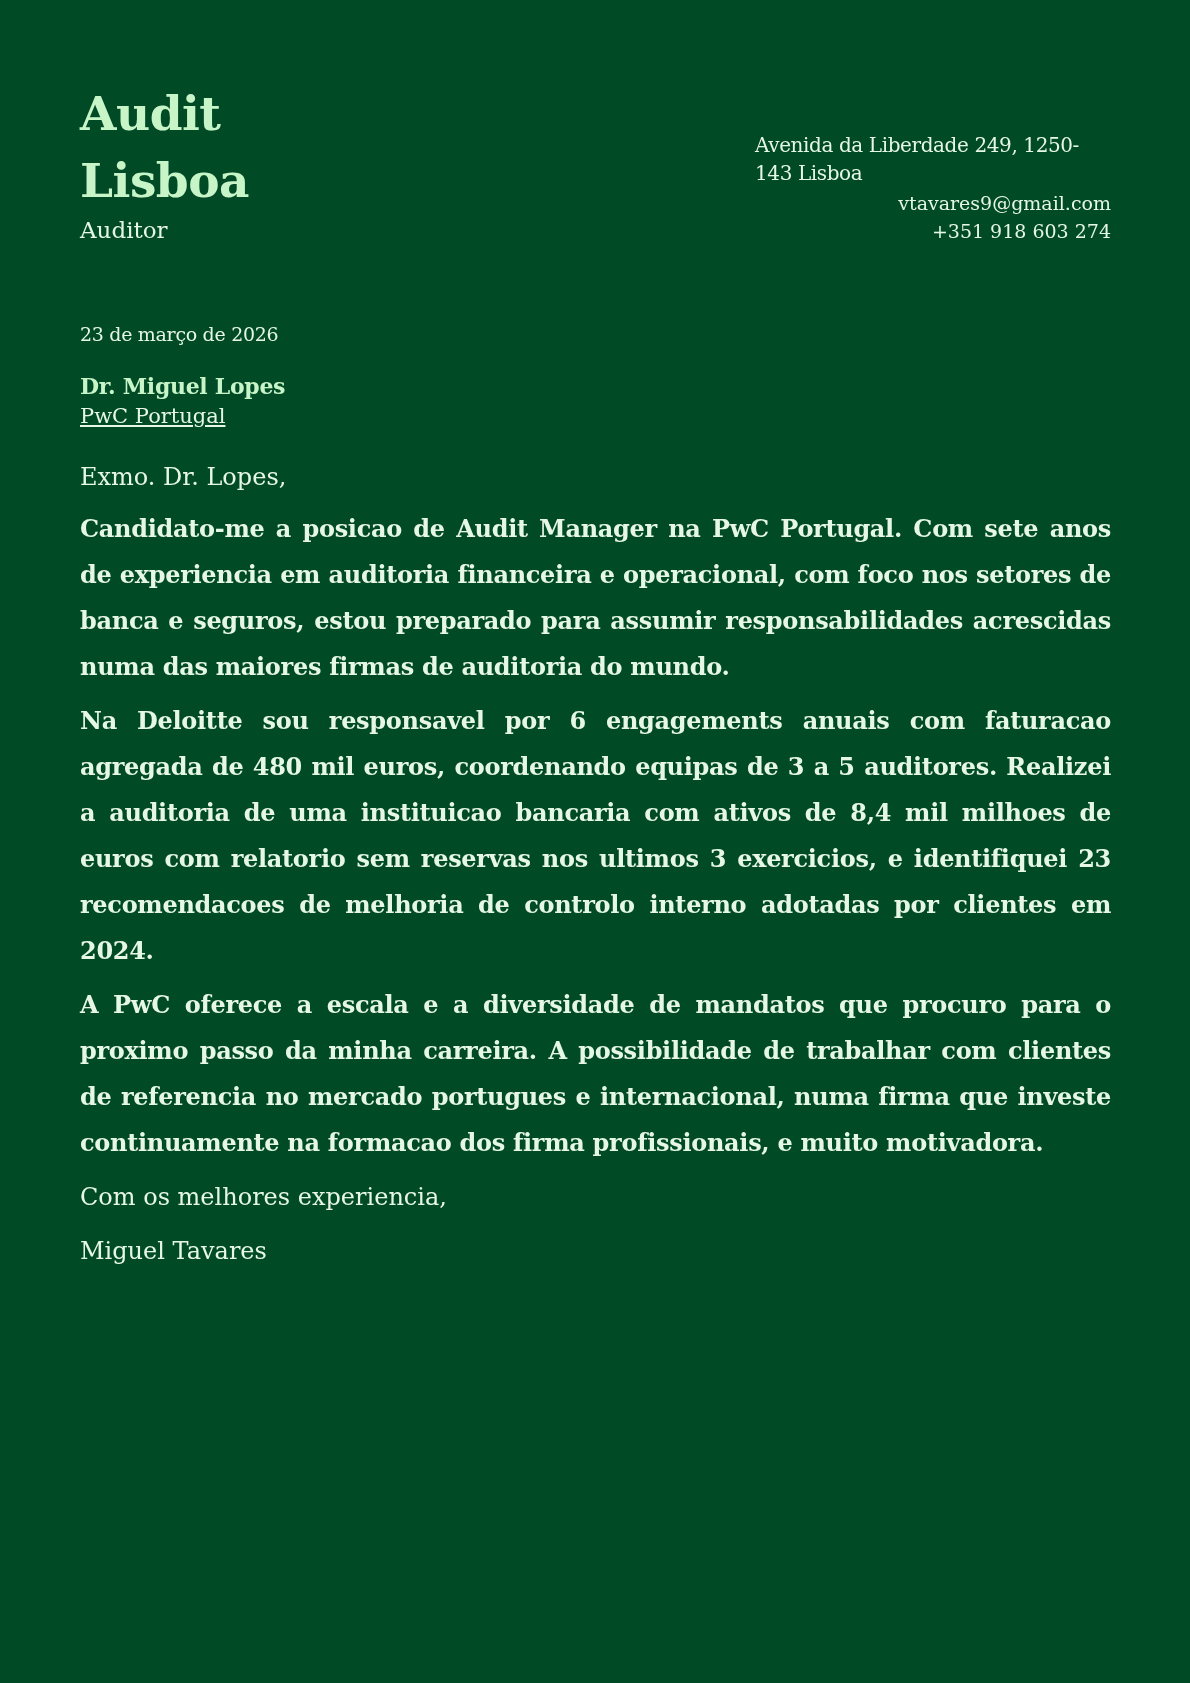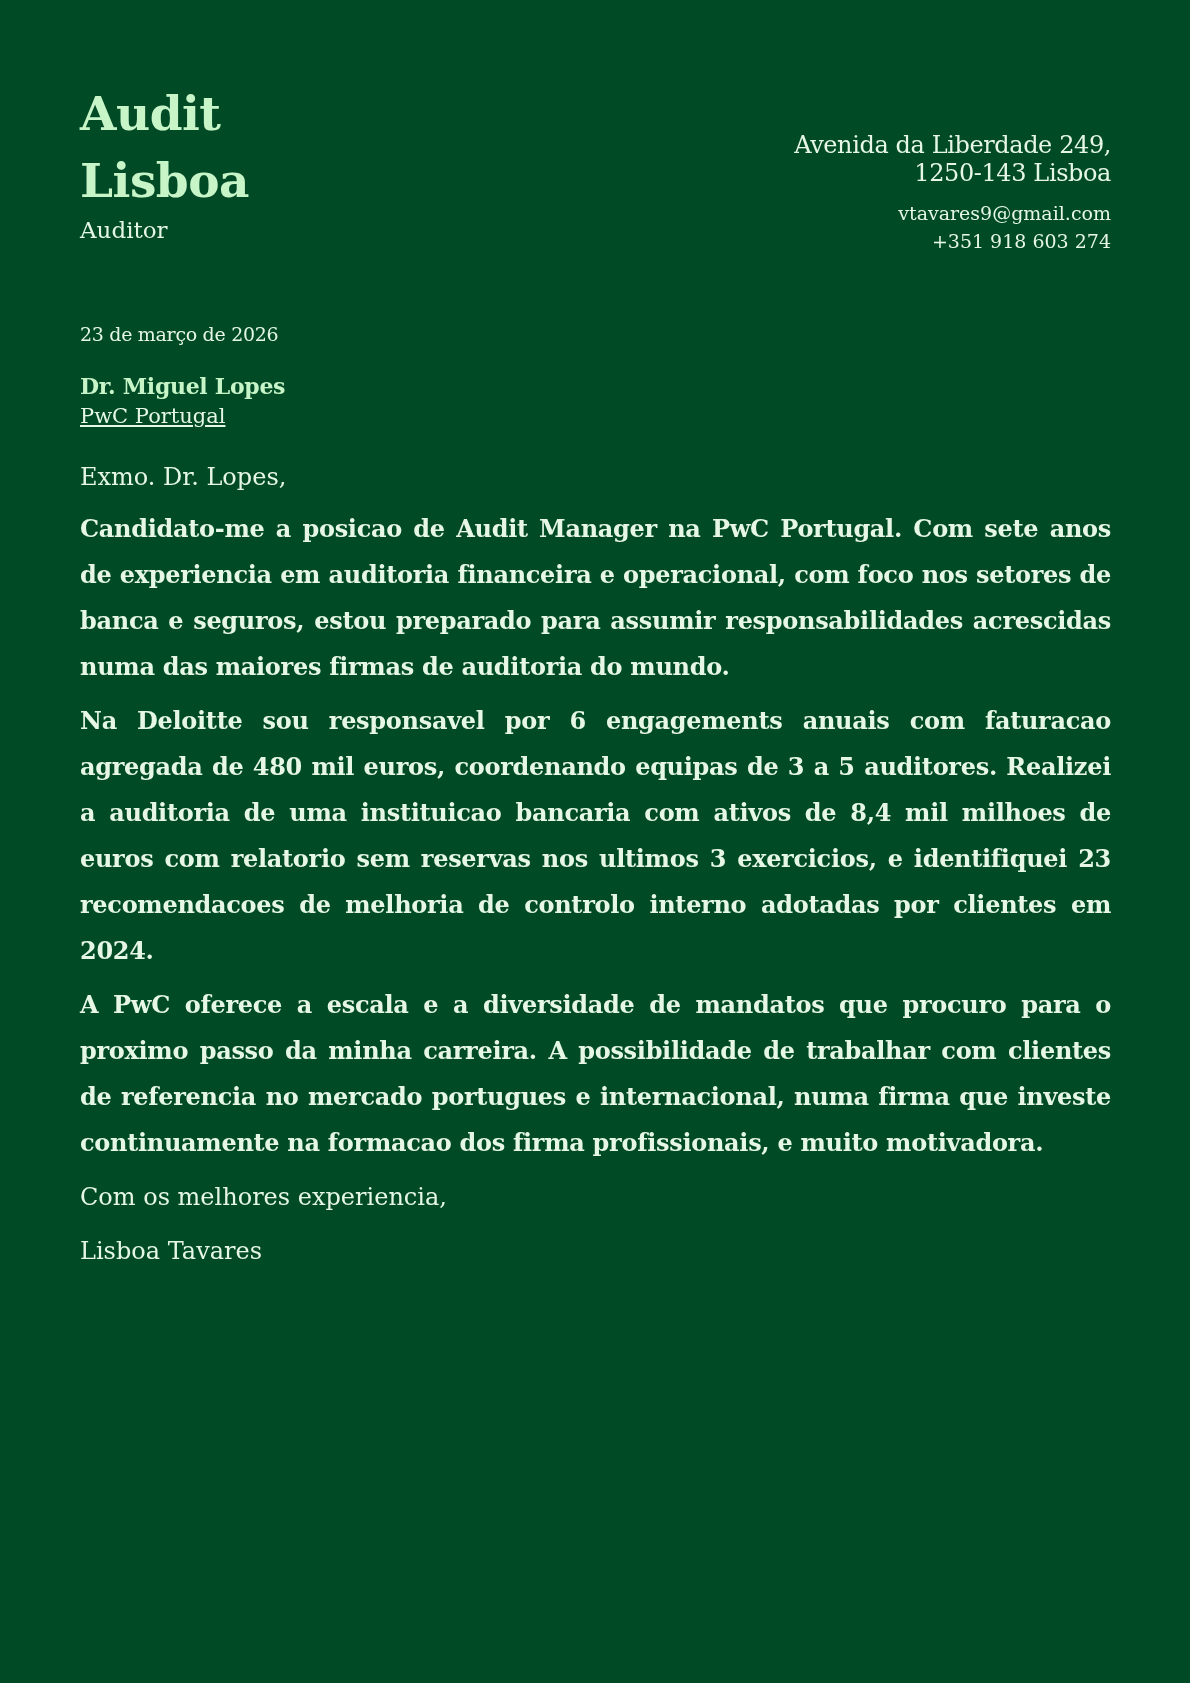--- a/index.html
+++ b/index.html
@@ -51,27 +51,27 @@
       position: absolute;
       right: 0;
       top: 131px;
       width: 380px;
       text-align: right;
       font-size: 19px;
       line-height: 28px;
       color: #e6f7e6;
     }
     .contact .address {
-      text-align: right;
+      text-align: left;
       margin-left: 24px;
-      font-size: 24px;
+      font-size: 20px;
       line-height: 28px;
       letter-spacing: -0.4px;
     }
-    .contact .email { margin-top: 12px; }
+    .contact .email { margin-top: 2px; }
     .date {
       position: absolute;
       left: 0;
       top: 320px;
       font-size: 19px;
       line-height: 28px;
       letter-spacing: -0.3px;
     }
     .recipient {
       position: absolute;
@@ -137,16 +137,16 @@
     <div class="rname">Dr. Miguel Lopes</div>
     <div class="rorg">PwC Portugal</div>
   </div>
 
   <div class="body">
     <p class="salutation">Exmo. Dr. Lopes,</p>
     <p class="para">Candidato-me a posicao de Audit Manager na PwC Portugal. Com sete anos de experiencia em auditoria financeira e operacional, com foco nos setores de banca e seguros, estou preparado para assumir responsabilidades acrescidas numa das maiores firmas de auditoria do mundo.</p>
     <p class="para">Na Deloitte sou responsavel por 6 engagements anuais com faturacao agregada de 480 mil euros, coordenando equipas de 3 a 5 auditores. Realizei a auditoria de uma instituicao bancaria com ativos de 8,4 mil milhoes de euros com relatorio sem reservas nos ultimos 3 exercicios, e identifiquei 23 recomendacoes de melhoria de controlo interno adotadas por clientes em 2024.</p>
     <p class="para">A PwC oferece a escala e a diversidade de mandatos que procuro para o proximo passo da minha carreira. A possibilidade de trabalhar com clientes de referencia no mercado portugues e internacional, numa firma que investe continuamente na formacao dos firma profissionais, e muito motivadora.</p>
     <p class="closing">Com os melhores experiencia,</p>
-    <p class="signature">Lisboa Tavares</p>
+    <p class="signature">Miguel Tavares</p>
   </div>
 
 </div>
 
 </body></html>

